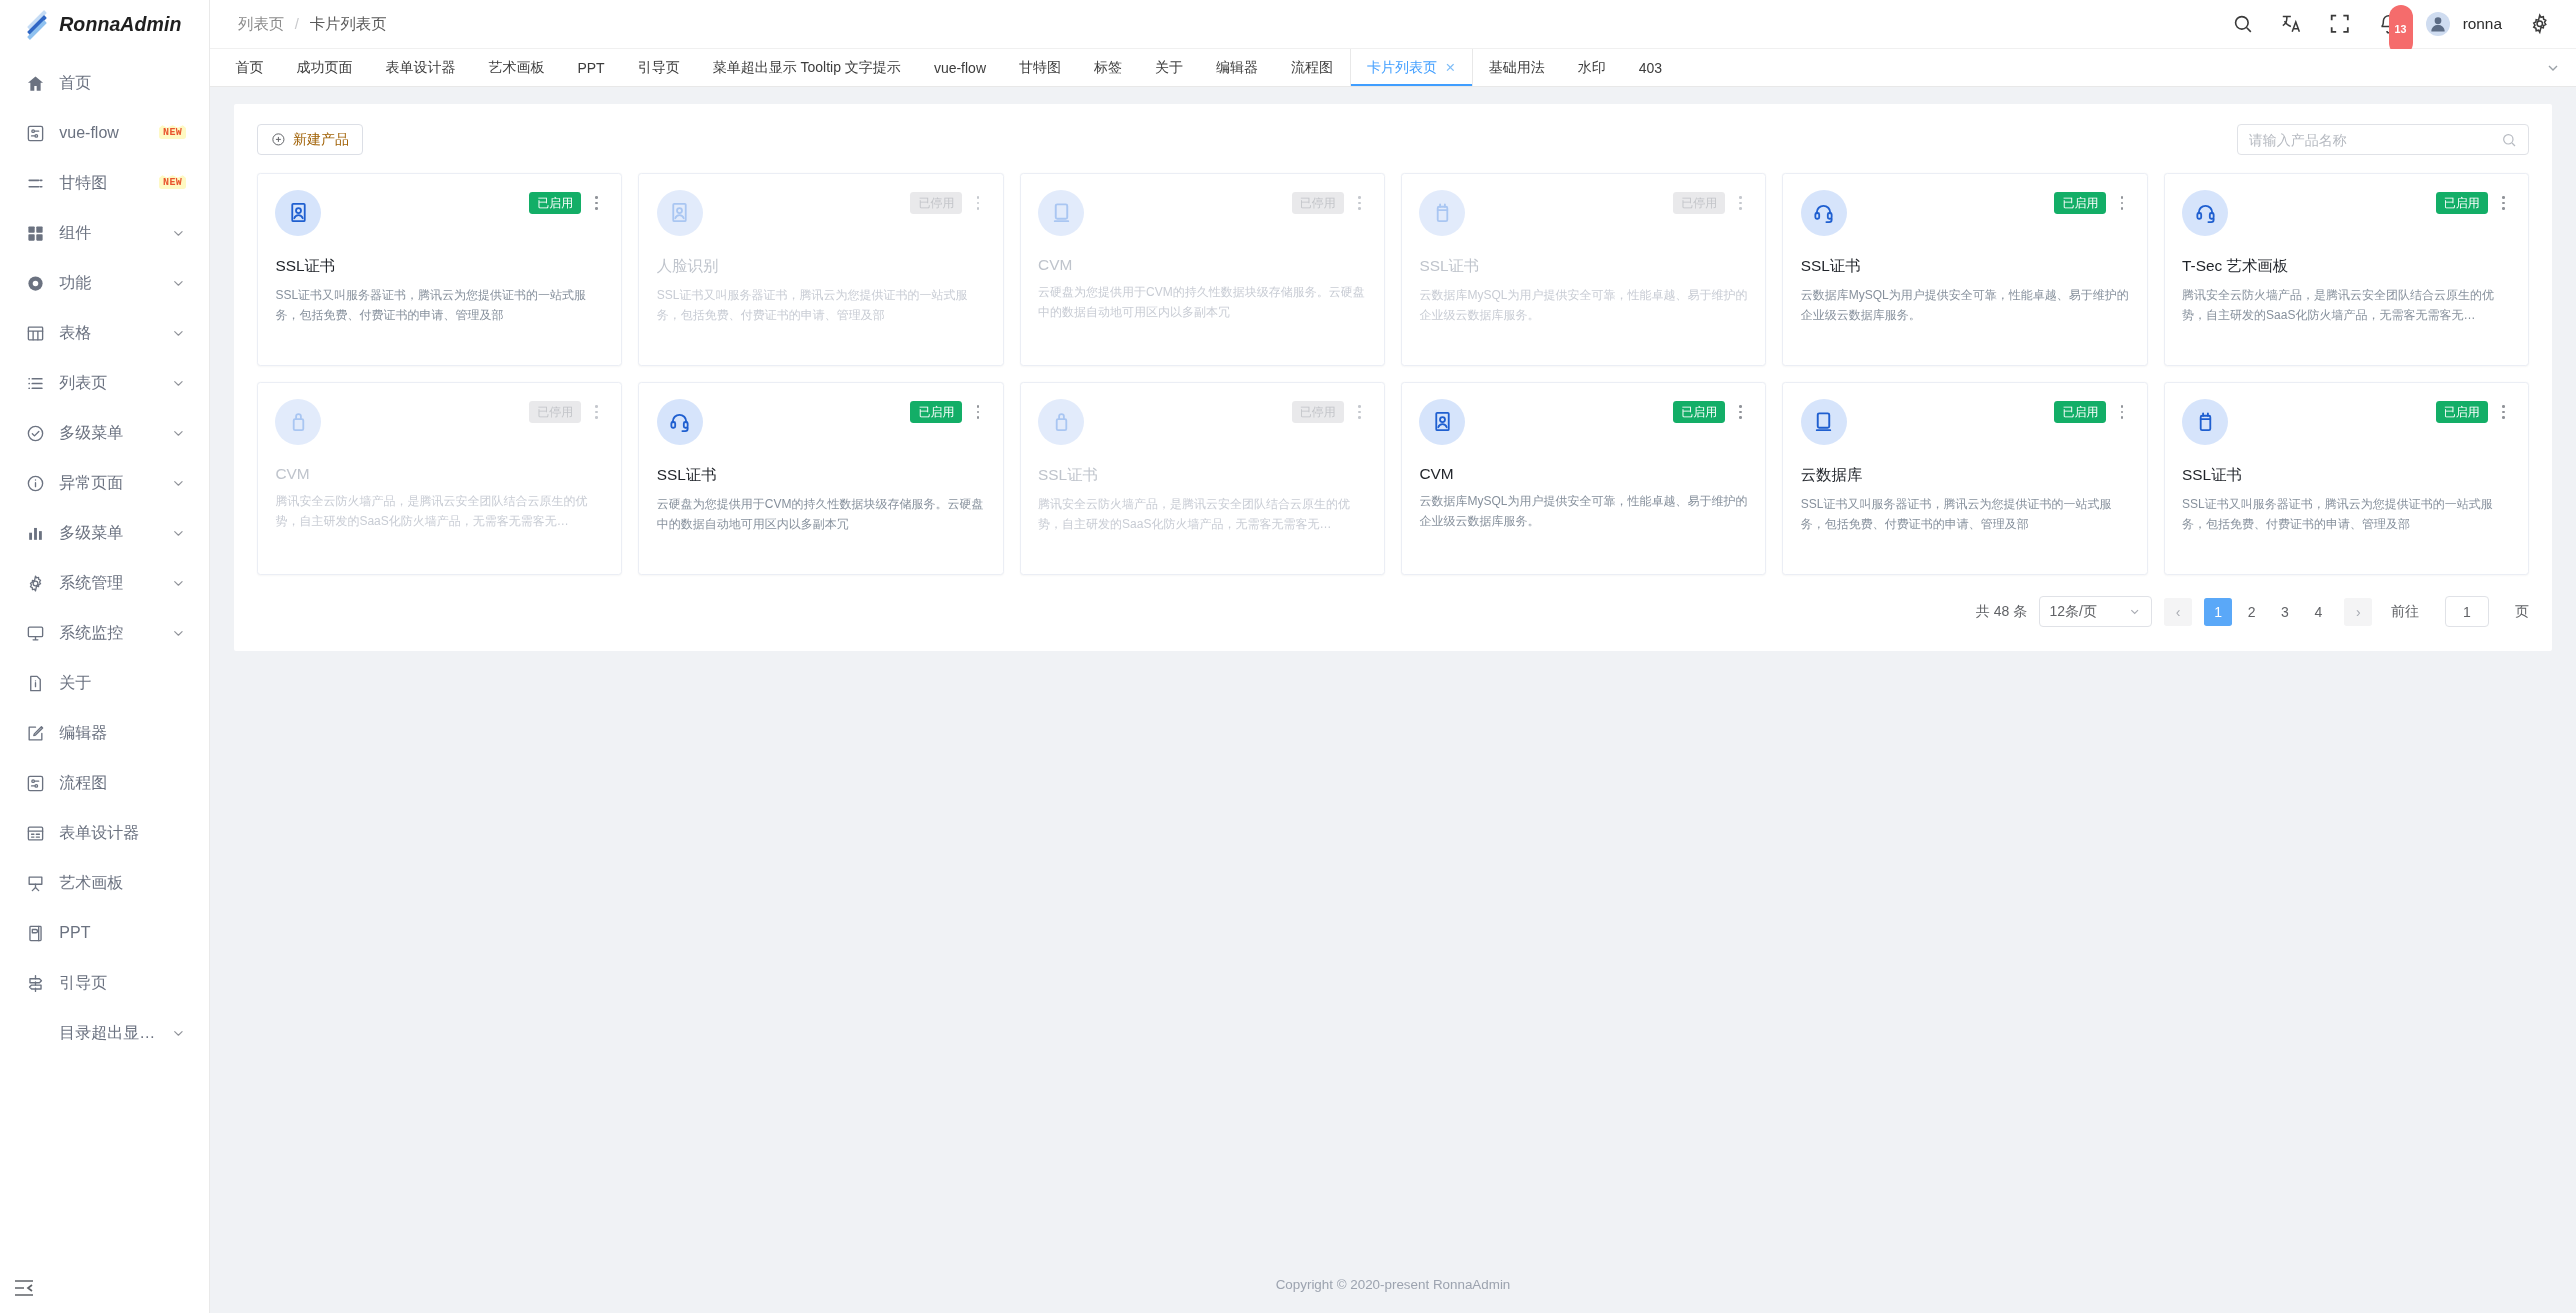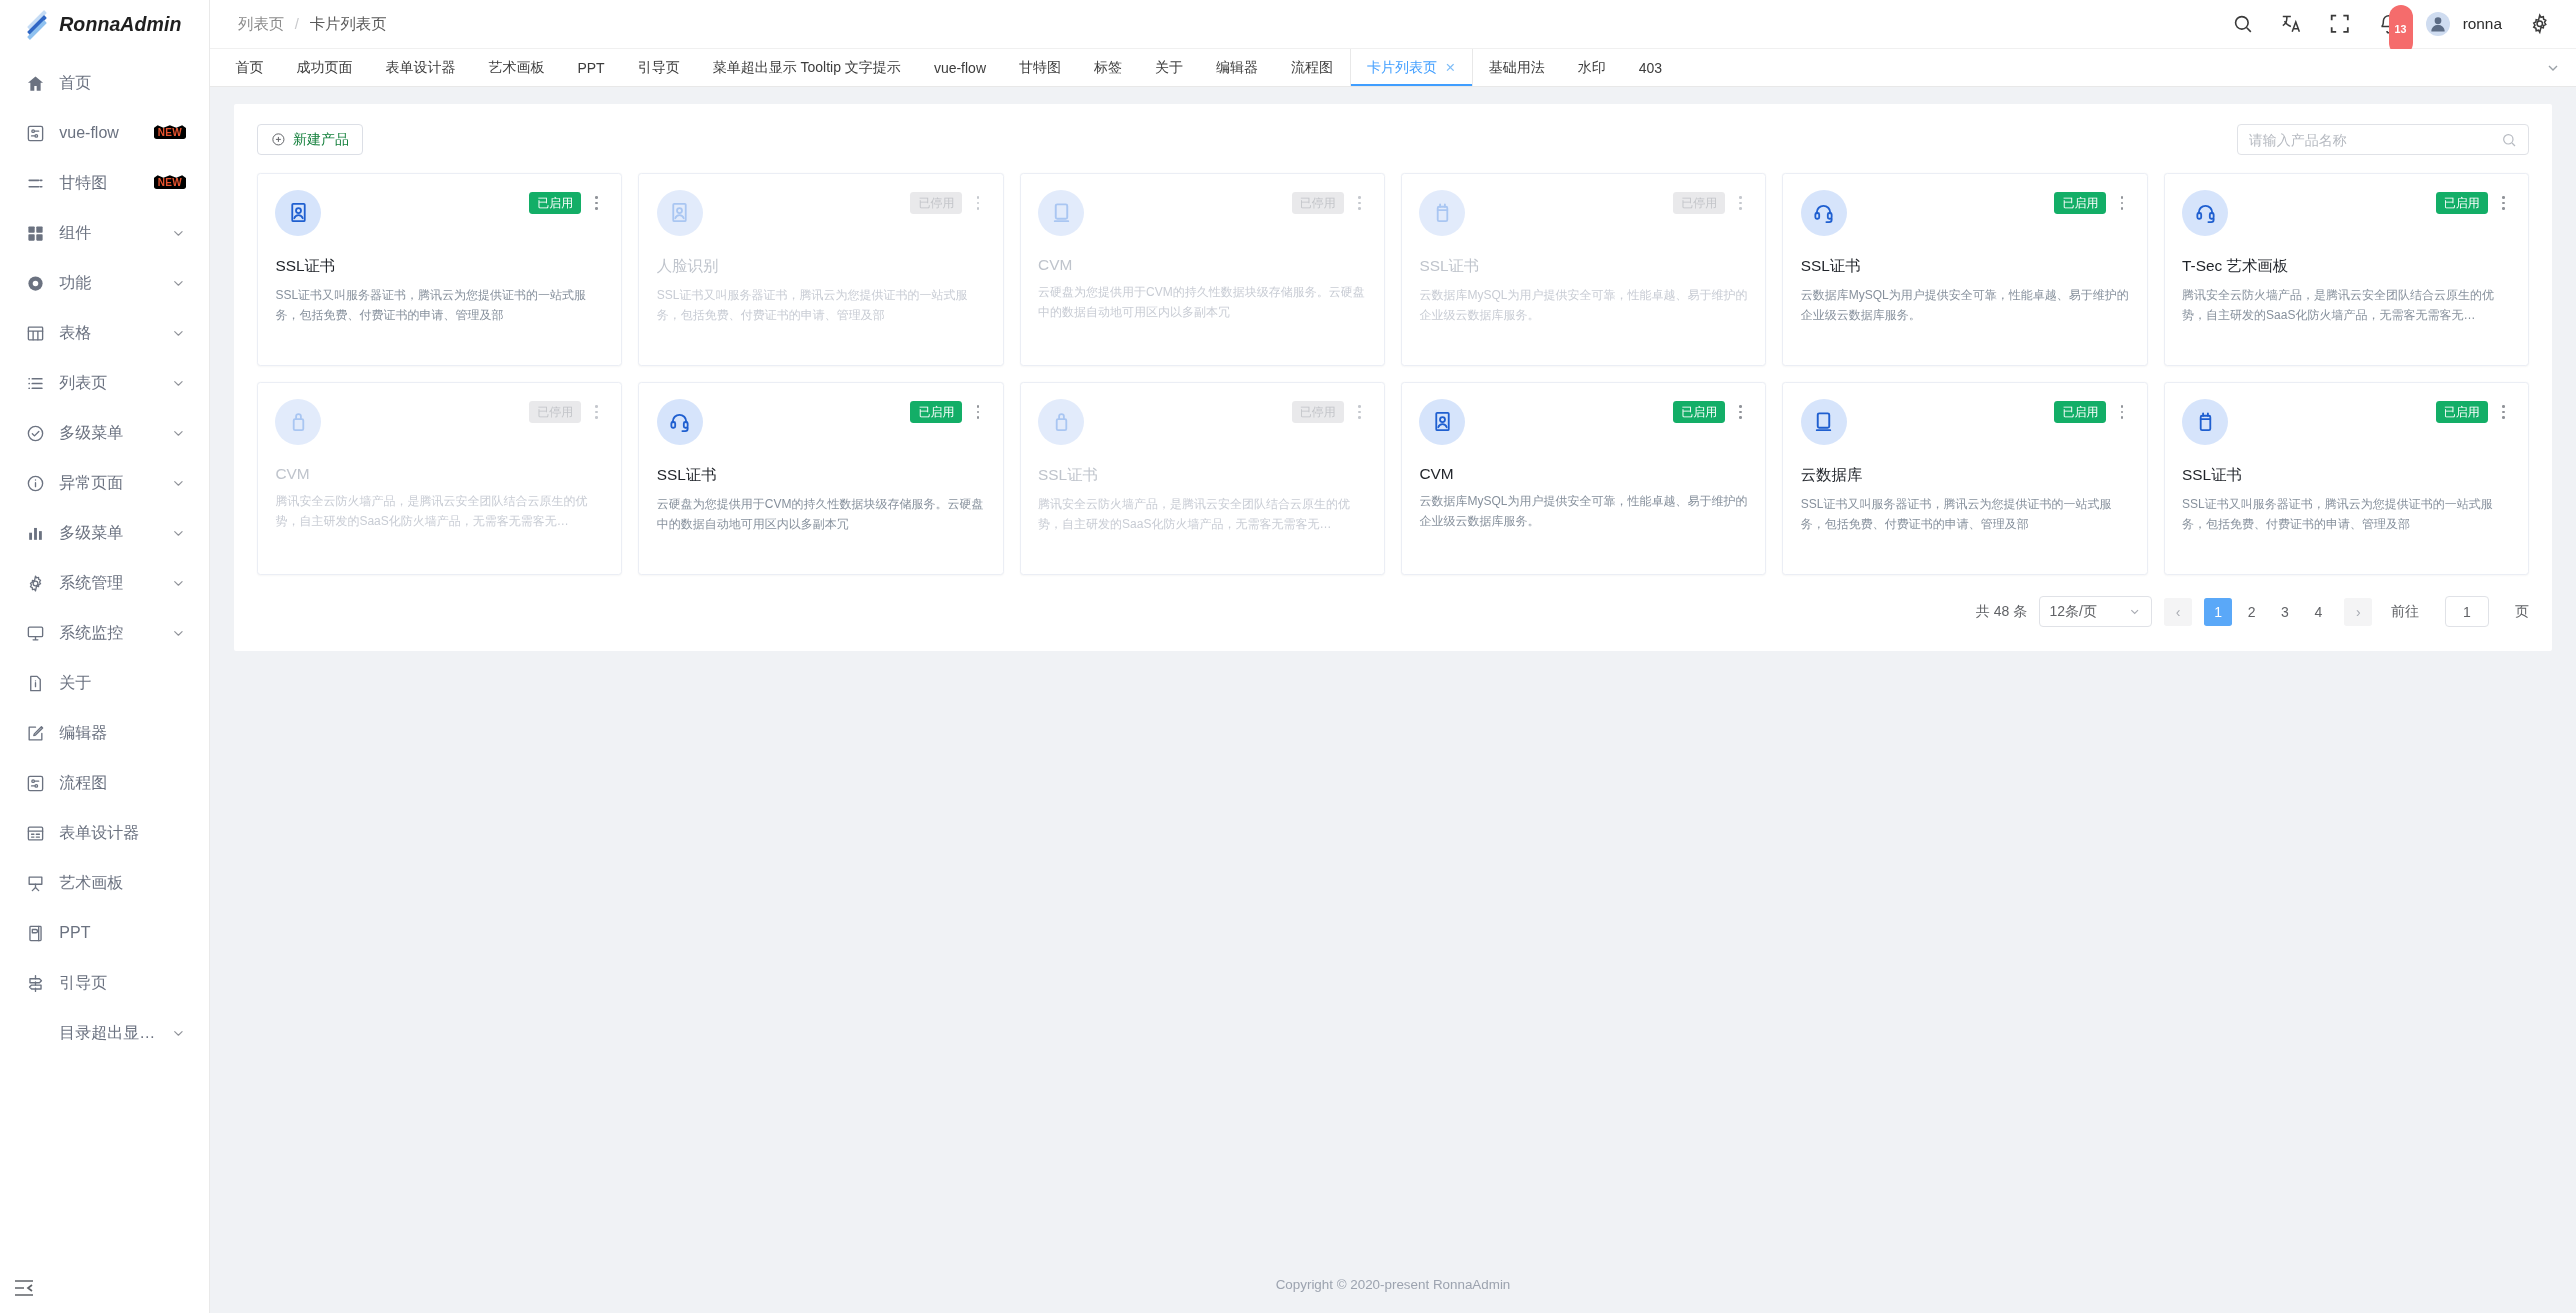--- a/index.html
+++ b/index.html
@@ -38,23 +38,24 @@
     color: #6b7280; font-size: 16px; cursor: pointer;
     position: relative;
   }
   .menu-item .ico { width: 19px; height: 19px; flex: 0 0 19px; display:flex; align-items:center; justify-content:center; color:#6b7280;}
   .menu-item .ico svg { width: 19px; height: 19px; display:block; }
   .menu-item .label { flex: 1; white-space: nowrap; overflow: hidden; text-overflow: ellipsis; }
   .menu-item .chev { width: 14.8px; height: 14.8px; color:#909399; flex:0 0 14.8px;}
   .menu-item .chev svg { width:14.8px; height:14.8px; display:block;}
   .badge-new {
     font-size: 10px; font-weight: 700; color:#e8542f;
-    background: #000000; border-radius: 2.7px; padding: 1.3px 4px;
+    background: #fef9c3; border-radius: 2.7px; padding: 1.3px 4px;
     position: relative; top: -1.3px; letter-spacing: 0.3px;
     clip-path: polygon(0% 20%, 12% 0%, 30% 18%, 50% 0%, 70% 18%, 88% 0%, 100% 20%, 100% 100%, 0% 100%);
+    font-family: Liberation Mono, monospace;
   }
   .collapse-btn {
     position: absolute; left: 12px; bottom: 13.4px;
     width: 24px; height: 24px; color:#5f6368; cursor:pointer;
   }
   .collapse-btn svg { width:24px; height:24px; display:block;}
 
   
   .main { flex: 1; display: flex; flex-direction: column; min-width: 0; background:#f0f2f5;}
 
@@ -107,21 +108,21 @@
   .tabs-more svg { width: 16px; height: 16px; display:block;}
 
   
   .content { flex: 1; padding: 17.4px 24px 0 24px; overflow: hidden; }
   .panel { background: #fff; border-radius: 2px; padding: 20px 23px 24px 23px; }
 
   .toolbar { display:flex; align-items:center; justify-content: space-between; }
   .btn-new {
     display: inline-flex; align-items:center; gap: 6.7px;
     border: 0.7px solid #dcdfe6; border-radius: 4px; background: #fff;
-    height: 31px; padding: 0 13.4px; font-size: 14px; color: #15803d; cursor:pointer;
+    height: 31px; padding: 0 13.4px; font-size: 14px; color: #a16207; cursor:pointer;
   }
   .btn-new svg { width: 14.8px; height:14.8px; display:block; }
   .search-box {
     width: 292px; height: 31px; border: 0.7px solid #e0e2e7; border-radius: 4px;
     display:flex; align-items:center; padding: 0 10.7px; background:#fff;
   }
   .search-box input {
     flex:1; border:none; outline:none; font-size: 14px; color:#606266;
     font-family: inherit; background: transparent;
   }

